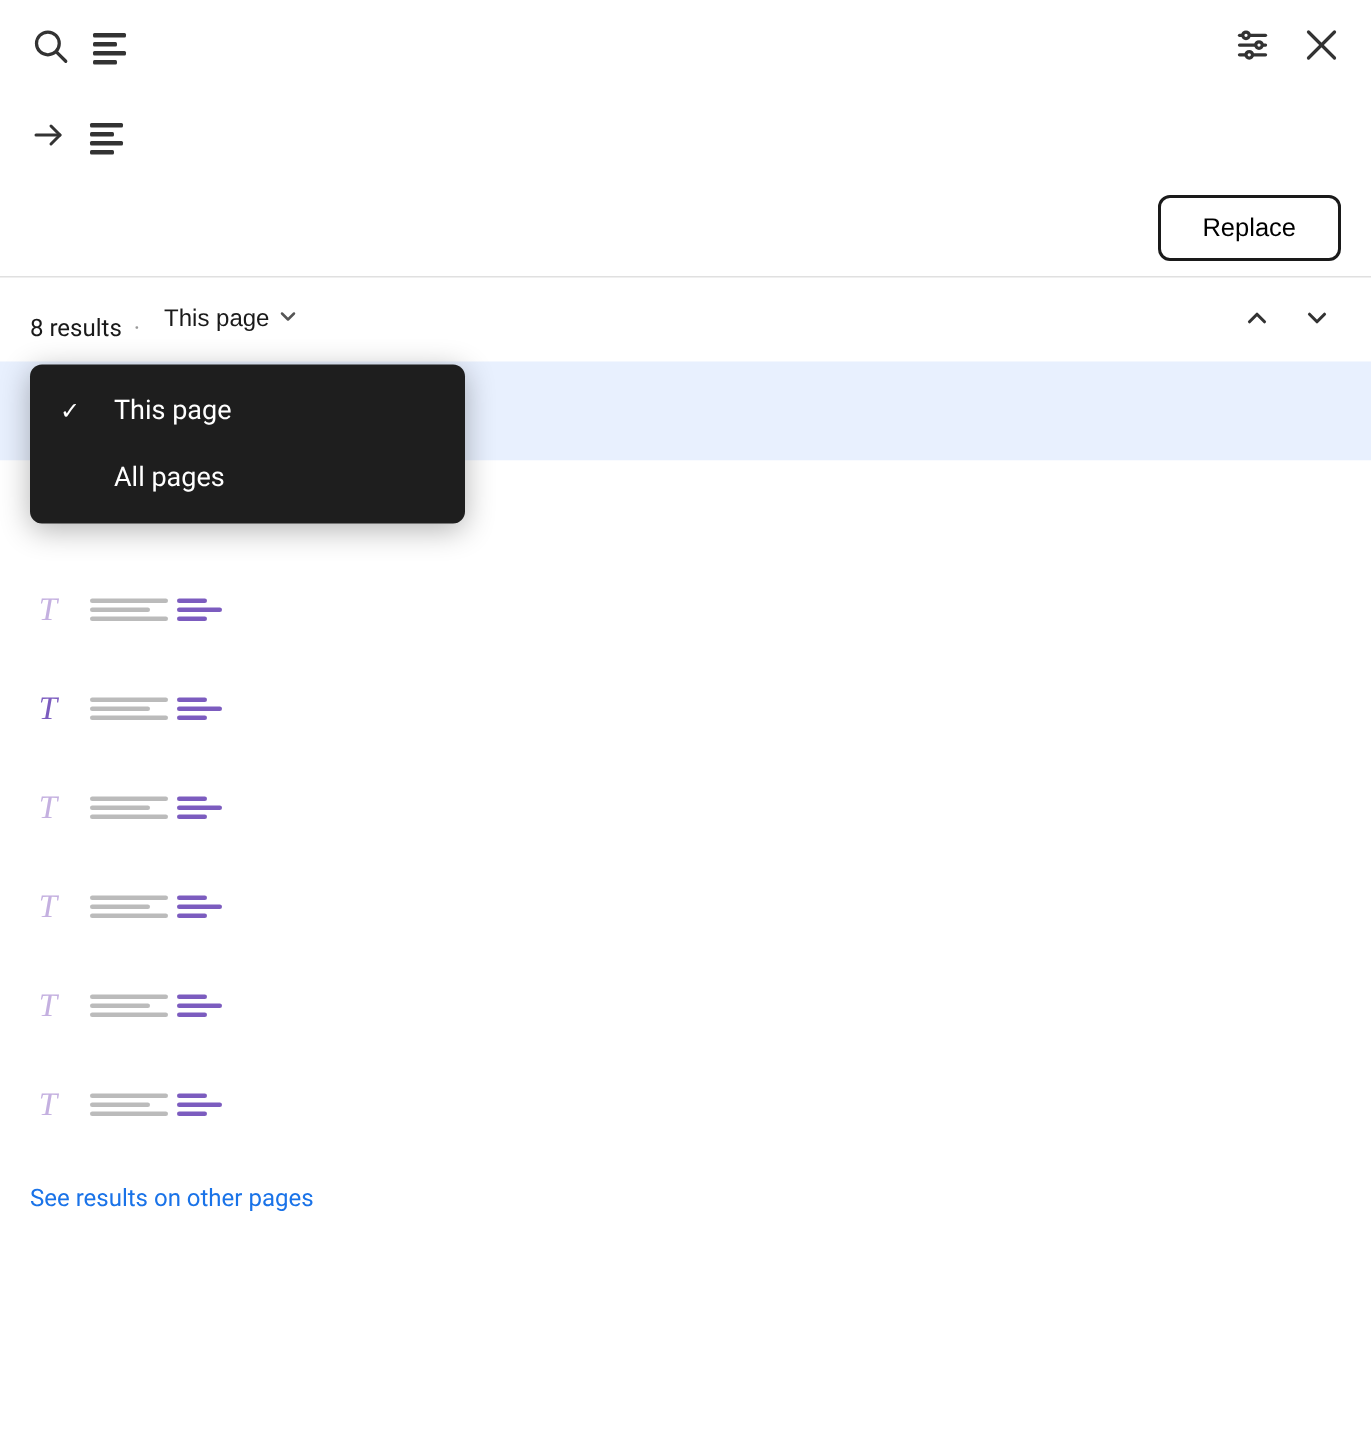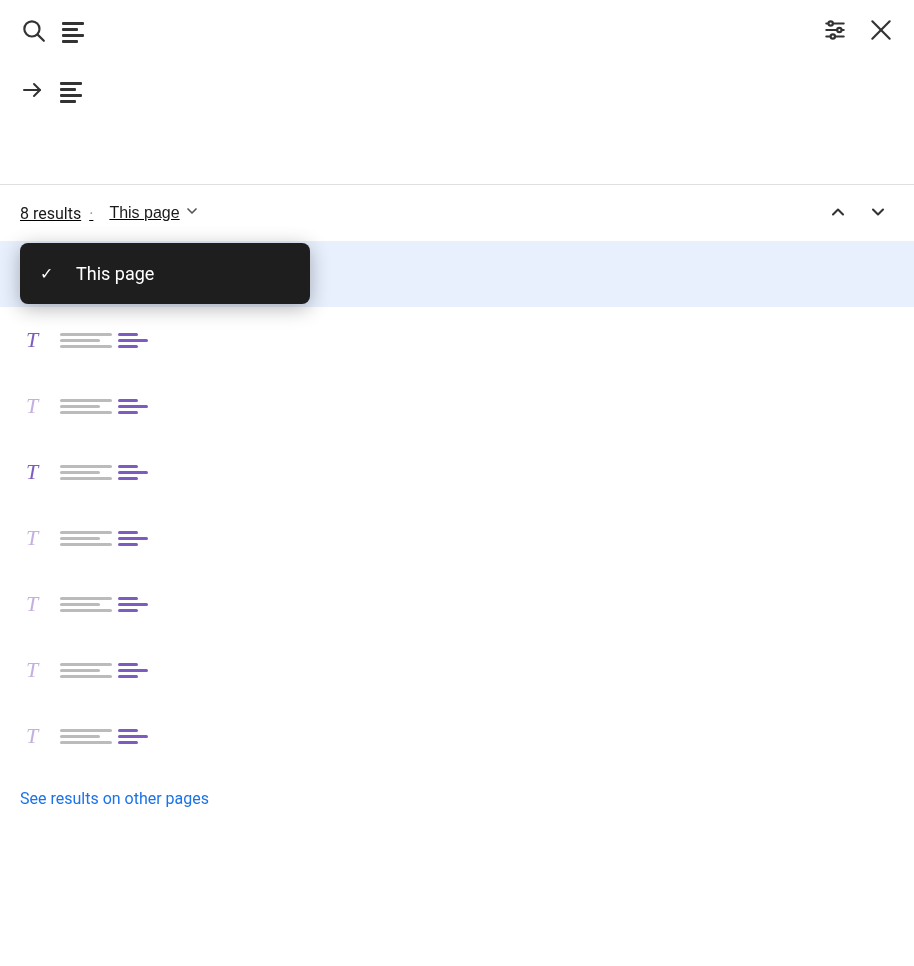--- a/index.html
+++ b/index.html
@@ -74,24 +74,23 @@
     
     .results-bar {
       display: flex;
       align-items: center;
       justify-content: space-between;
       padding: 0 20px;
       height: 56px;
     }
     .results-left {
       display: flex;
-      align-items: center;
+      align-items: flex-end;
       gap: 8px;
       position: relative;
-      text-decoration: underline;
     }
     .results-count {
       font-size: 16px;
       color: #1a1a1a;
     }
     .results-dot {
       color: #999;
       font-size: 16px;
     }
     .scope-btn {
@@ -295,20 +294,21 @@
         <span></span>
           <span></span>
           <span></span>
           <span></span>
       </div>
     </span>
   </div>
 </div>
 
 <div class="replace-row">
+  <button class="replace-btn">Replace</button>
 </div>
 
 <div class="divider"></div>
 
 <div class="results-bar">
   <div class="results-left">
     <span class="results-count">8 results</span>
     <span class="results-dot">·</span>
 
     <button class="scope-btn">
@@ -318,20 +318,24 @@
           <polyline points="6 9 12 15 18 9"></polyline>
         </svg>
       </span>
     </button>
 
     <div class="dropdown-menu">
       <div class="dropdown-item">
         <span class="check-icon">✓</span>
         <span>This page</span>
       </div>
+      <div class="dropdown-item">
+        <span class="check-icon hidden">✓</span>
+        <span>All pages</span>
+      </div>
     </div>
   </div>
 
   <div class="results-nav">
 
     <button class="nav-btn">
       <svg class="chevron-up-svg" viewBox="0 0 24 24" fill="none" stroke="#333" stroke-width="2.5" stroke-linecap="round" stroke-linejoin="round">
         <polyline points="6 15 12 9 18 15"></polyline>
       </svg>
     </button>

